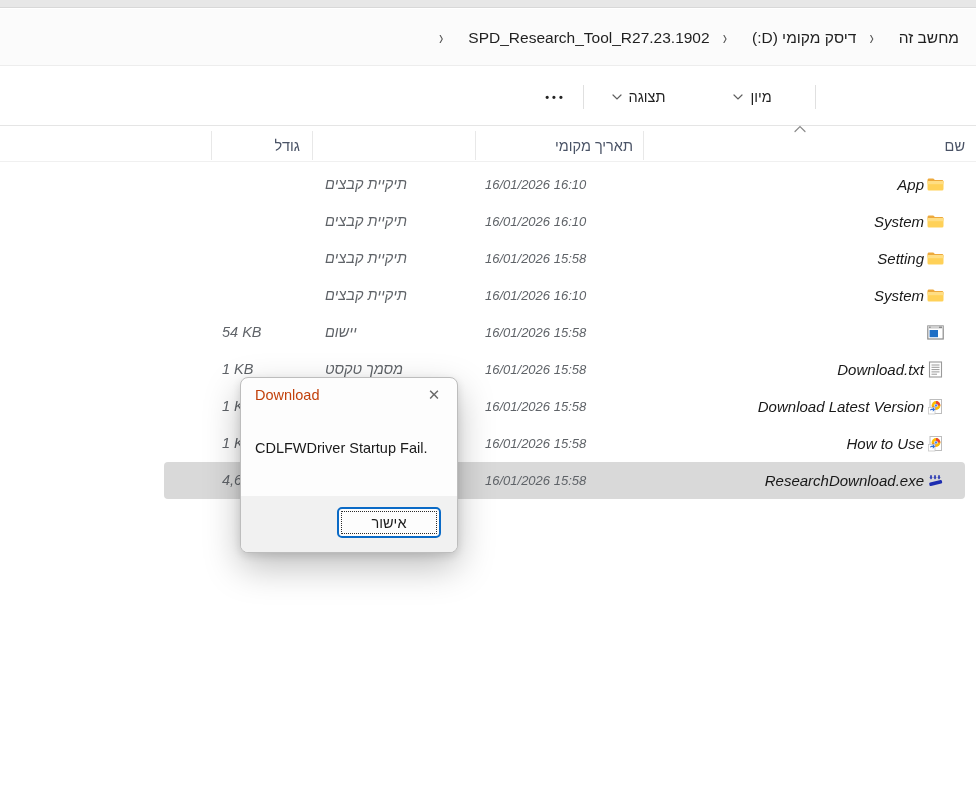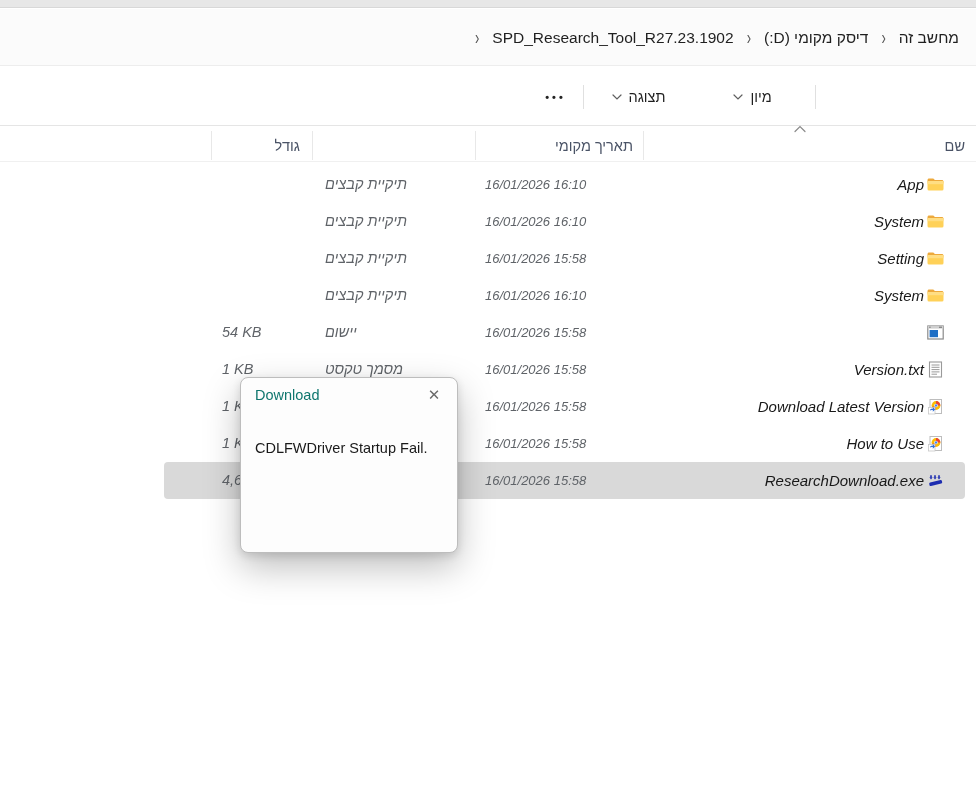--- a/index.html
+++ b/index.html
@@ -10,21 +10,21 @@
     direction:rtl; color:#1b1b1b;
     -webkit-font-smoothing:antialiased;
   }
   
   .tab-strip { position:absolute; left:0; top:0; width:976px; height:8px;
     background:#e7e7e7; border-bottom:1px solid #d8d8d8; }
   .address-bar { position:absolute; left:0; top:9px; width:976px; height:57px;
     background:#fbfbfb; border-bottom:1px solid #ededed; }
   .breadcrumb { position:absolute; top:0; right:10px; height:57px;
     display:flex; align-items:center; font-size:15.5px; color:#1f1f1f; }
-  .crumb { padding:4px 7px; border-radius:4px; cursor:default; white-space:nowrap; }
+  .crumb { padding:4px 7px; border-radius:4px; cursor:default; white-space:nowrap;margin-left:12px; }
   .crumb-sep { color:#555; font-size:13px; padding:0 6px; transform:scaleY(1.5); display:inline-block; }
   
   .toolbar { position:absolute; left:0; top:67px; width:976px; height:59px;
     background:#ffffff; border-bottom:1px solid #e5e5e5; }
   .tb-btn { position:absolute; top:13px; height:34px; display:flex; align-items:center;
     justify-content:center; gap:7px; border-radius:5px; font-size:14.5px; color:#1f1f1f; }
   .tb-icon-btn { width:34px; }
   .tb-divider { position:absolute; top:18px; width:1px; height:24px; background:#e0e0e0; }
   .dots { font-size:11px; letter-spacing:3px; color:#222; font-weight:bold; padding-right:3px; }
   
@@ -50,21 +50,21 @@
     font-size:14.5px; color:#5f6368; }
   .ficon { width:19px; height:19px; flex:0 0 19px; display:inline-flex; }
   .ficon svg { width:19px; height:19px; }
   
   .dialog { position:absolute; left:240px; top:377px; width:218px; height:176px;
     direction:ltr; background:#fdfdfd; border:1px solid #bdbdbd; border-radius:8px;
     box-shadow:0 14px 36px rgba(0,0,0,.26), 0 3px 8px rgba(0,0,0,.12); z-index:10;
     overflow:hidden; }
   .dlg-titlebar { position:absolute; left:0; top:0; right:0; height:34px;
     display:flex; align-items:center; }
-  .dlg-title { margin-left:14px; font-size:14.5px; color:#0f766e; }
+  .dlg-title { margin-left:14px; font-size:14.5px; color:#c2410c; }
   .dlg-close { position:absolute; right:10px; top:5px; width:26px; height:24px;
     display:flex; align-items:center; justify-content:center;
     color:#6a6a6a; font-size:15px; }
   .dlg-message { position:absolute; left:14px; top:62px; font-size:14.5px; color:#1a1a1a; }
   .dlg-footer { position:absolute; left:0; right:0; bottom:0; height:56px; background:#f1f1f1; }
   .dlg-ok { position:absolute; left:96px; top:11px; width:104px; height:31px;
     background:#fdfdfd; border:2px solid #0a6ac6; border-radius:5px;
     font-size:14.5px; color:#1c1c1c; font-family:inherit;
     outline:1px dotted #2b2b2b; outline-offset:-5px; }
   svg { display:block; }
@@ -274,21 +274,21 @@
             <rect x="3.5" y="2" width="12" height="15" fill="#fff" stroke="#9a9a9a" stroke-width="1.1"></rect>
             <g stroke="#9a9a9a" stroke-width="1">
               <line x1="5.5" y1="5" x2="13.5" y2="5"></line>
               <line x1="5.5" y1="7.3" x2="13.5" y2="7.3"></line>
               <line x1="5.5" y1="9.6" x2="13.5" y2="9.6"></line>
               <line x1="5.5" y1="11.9" x2="13.5" y2="11.9"></line>
               <line x1="5.5" y1="14.2" x2="11" y2="14.2"></line>
             </g>
           </svg>
         </span>
-      <span class="fname">Version.txt</span>
+      <span class="fname">Download.txt</span>
     </div>
     <div class="cell c-date">16/01/2026 15:58</div>
     <div class="cell c-type">
         <span class="inner">מסמך טקסט</span>
       </div>
     <div class="cell c-size">1 KB</div>
   </div>
     <div class="row">
     <div class="cell c-name">
       <span class="ficon">
@@ -357,13 +357,16 @@
     <div class="cell c-size">4,6</div>
   </div>
   </div>
 
 <div class="dialog">
   <div class="dlg-titlebar">
     <span class="dlg-title">Download</span>
   </div>
   <div class="dlg-close">✕</div>
   <div class="dlg-message">CDLFWDriver Startup Fail.</div>
+  <div class="dlg-footer">
+    <button class="dlg-ok">אישור</button>
+  </div>
 </div>
 
 </body></html>

